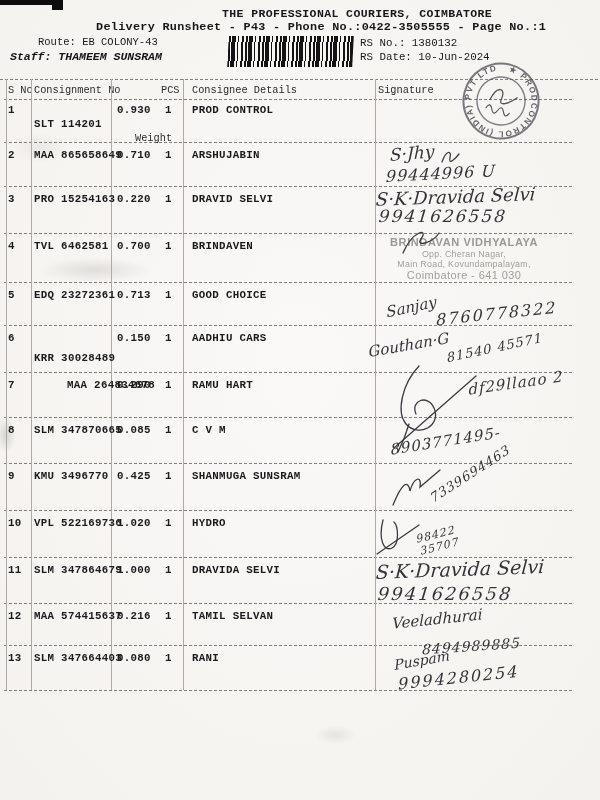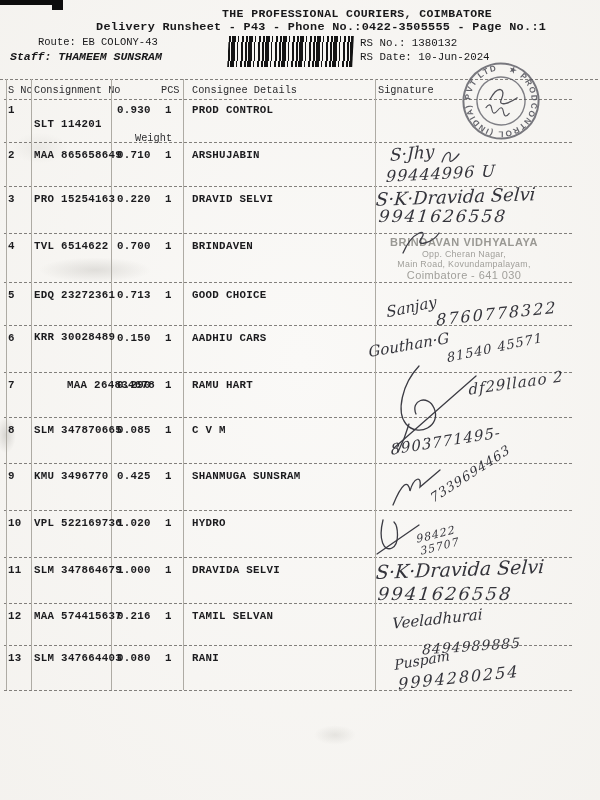--- a/index.html
+++ b/index.html
@@ -127,35 +127,35 @@
       </div>
       <div>
         <span class="abs cell" style="left: 8px; top: 193px;">3</span>
         <span class="abs cell" style="left: 34px; top: 193px;">PRO 15254163</span>
         <span class="abs cell" style="left: 117px; top: 193px;">0.220</span>
         <span class="abs cell" style="left: 165px; top: 193px;">1</span>
         <span class="abs cell" style="left: 192px; top: 193px;">DRAVID SELVI</span>
       </div>
       <div>
         <span class="abs cell" style="left: 8px; top: 240px;">4</span>
-        <span class="abs cell" style="left: 34px; top: 240px;">TVL 6514622</span>
+        <span class="abs cell" style="left: 34px; top: 240px;">TVL 6462581</span>
         <span class="abs cell" style="left: 117px; top: 240px;">0.700</span>
         <span class="abs cell" style="left: 165px; top: 240px;">1</span>
         <span class="abs cell" style="left: 192px; top: 240px;">BRINDAVEN</span>
       </div>
       <div>
         <span class="abs cell" style="left: 8px; top: 289px;">5</span>
         <span class="abs cell" style="left: 34px; top: 289px;">EDQ 23272361</span>
         <span class="abs cell" style="left: 117px; top: 289px;">0.713</span>
         <span class="abs cell" style="left: 165px; top: 289px;">1</span>
         <span class="abs cell" style="left: 192px; top: 289px;">GOOD CHOICE</span>
       </div>
       <div>
         <span class="abs cell" style="left: 8px; top: 332px;">6</span>
-        <span class="abs cell" style="left: 34px; top: 331px;">KRR 30028489</span>
+        <span class="abs cell" style="left: 34px; top: 352px;">KRR 30028489</span>
         <span class="abs cell" style="left: 117px; top: 332px;">0.150</span>
         <span class="abs cell" style="left: 165px; top: 332px;">1</span>
         <span class="abs cell" style="left: 192px; top: 332px;">AADHIU CARS</span>
       </div>
       <div>
         <span class="abs cell" style="left: 8px; top: 379px;">7</span>
         <span class="abs cell" style="left: 44px; top: 379px; margin-left: 23px;">MAA 264834678</span>
         <span class="abs cell" style="left: 117px; top: 379px;">0.290</span>
         <span class="abs cell" style="left: 165px; top: 379px;">1</span>
         <span class="abs cell" style="left: 192px; top: 379px;">RAMU HART</span>

